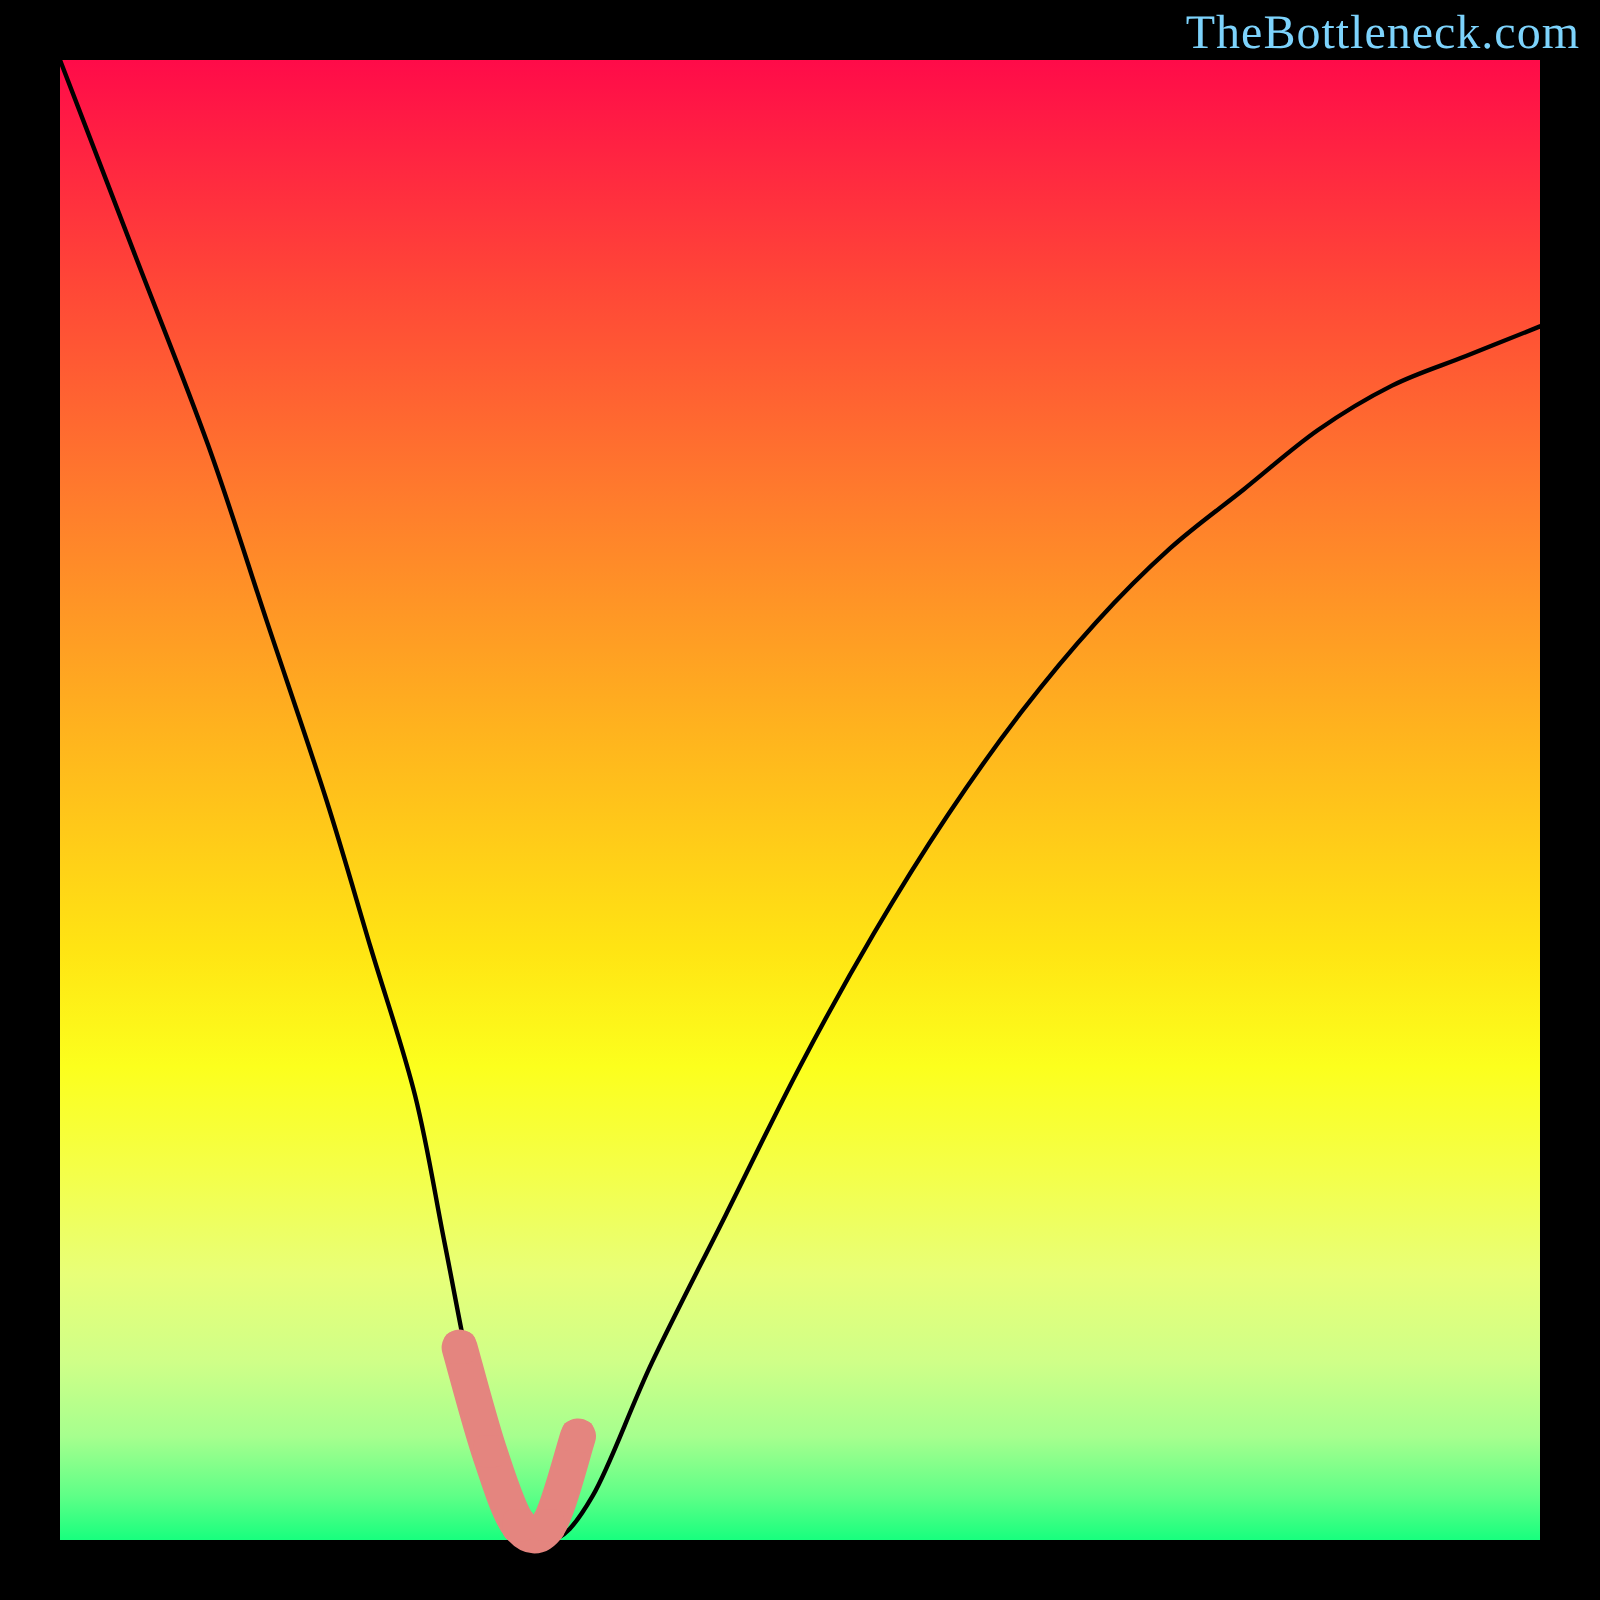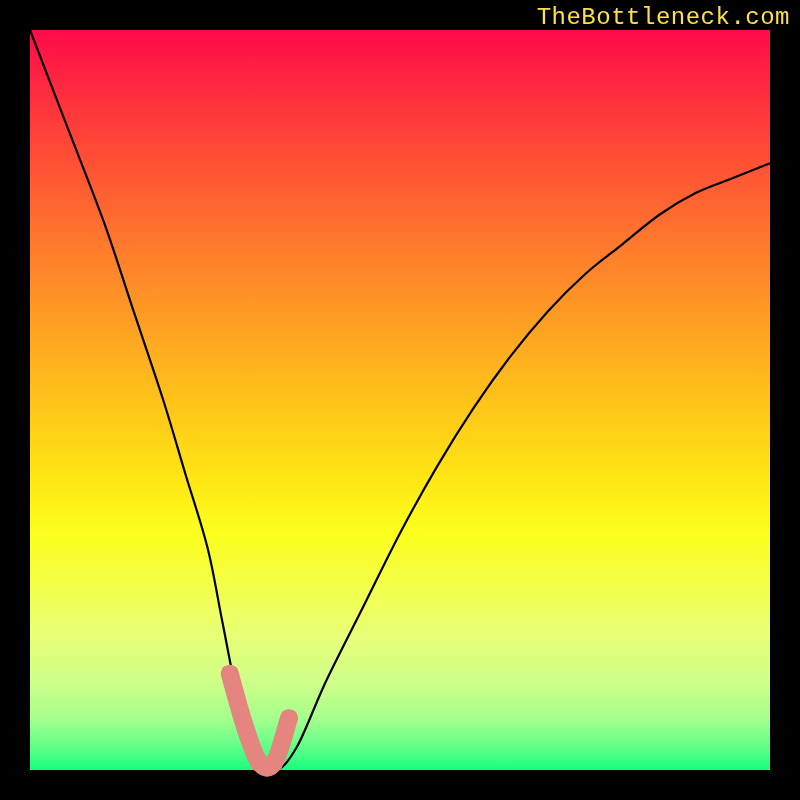--- a/index.html
+++ b/index.html
@@ -29,23 +29,23 @@
       #cfff88 88%,
       #a6ff8e 93%,
       #5fff87 97%,
       #18ff7e 100%
     );
   }
   .watermark {
     position: absolute;
     top: 4px;
     right: 10px;
-    font-family: Liberation Mono, monospace;
+    font-family: Liberation Serif, serif;
     font-size: 24px;
-    color: #fde047;
+    color: #7dd3fc;
     letter-spacing: 0.5px;
     user-select: none;
   }
   svg.curve {
     position: absolute;
     left: 0;
     top: 0;
     width: 740px;
     height: 740px;
     overflow: visible;

